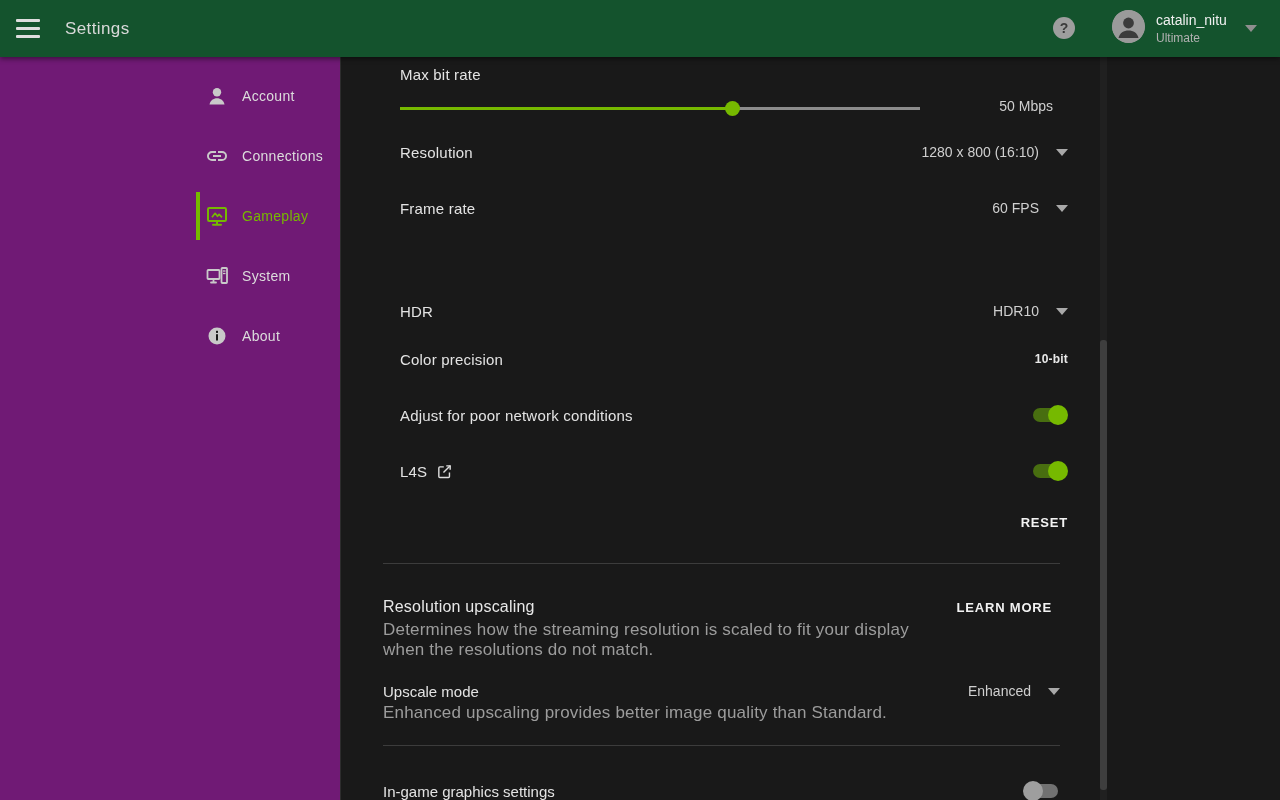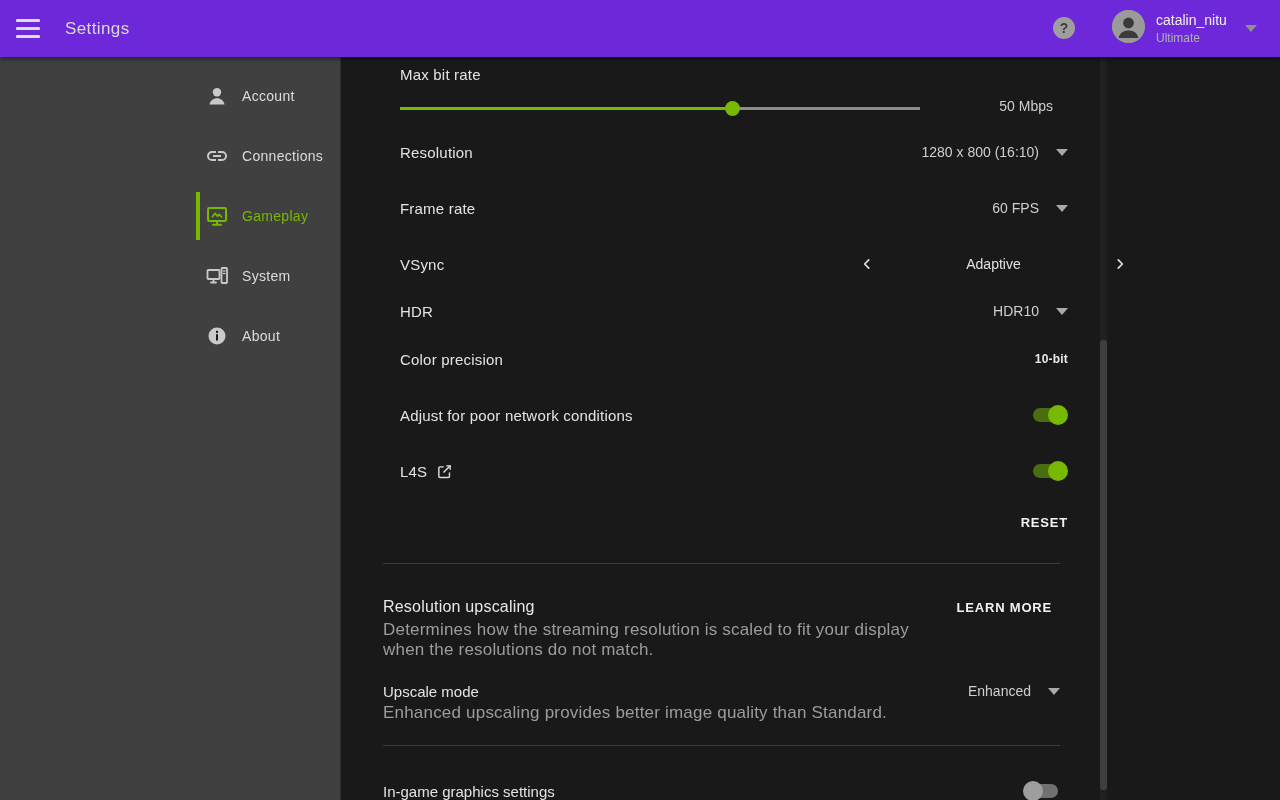--- a/index.html
+++ b/index.html
@@ -7,21 +7,21 @@
   body {
     background: #191919;
     font-family: "Liberation Sans", "DejaVu Sans", sans-serif;
     color: #e6e6e6;
     position: relative;
   }
 
   
   .topbar {
     position: absolute; left: 0; top: 0; width: 1280px; height: 57px;
-    background: #6d28d9;
+    background: #14532d;
     box-shadow: 0 2px 5px rgba(0,0,0,0.45);
     z-index: 10;
   }
   .hamburger {
     position: absolute; left: 16px; top: 19px; width: 24px; height: 19px;
     display: flex; flex-direction: column; justify-content: space-between;
     cursor: pointer;
   }
   .hamburger span { display: block; width: 24px; height: 3px; background: #dedede; border-radius: 1px; }
   .topbar-title {
@@ -42,21 +42,21 @@
   .user-tier  { position: absolute; left: 1156px; top: 31px; font-size: 12px; color: #b2b2b2; }
   .user-caret {
     position: absolute; left: 1245px; top: 25px; width: 0; height: 0; cursor: pointer;
     border-left: 6px solid transparent; border-right: 6px solid transparent;
     border-top: 7px solid #8f8f8f;
   }
 
   
   .sidebar {
     position: absolute; left: 0; top: 57px; width: 341px; height: 743px;
-    border-right: 1px solid #2d2d2d; background: #404040;
+    border-right: 1px solid #2d2d2d; background: #701a75;
   }
   .side-item {
     position: absolute; left: 0; width: 340px; height: 48px; cursor: pointer;
   }
   .side-item .icon { position: absolute; left: 205px; top: 12px; width: 24px; height: 24px; }
   .side-item .lbl  { position: absolute; left: 242px; top: 16px; font-size: 14px; color: #dcdcdc; letter-spacing: 0.3px; }
   .side-item.selected .lbl { color: #76b900; font-weight: 400; }
   .side-item.selected::before {
     content: ""; position: absolute; left: 196px; top: 0; width: 4px; height: 48px;
     background: #76b900;
@@ -245,32 +245,20 @@
   </div>
 
   <div class="row" style="top:139px">
     <span class="row-label">Frame rate</span>
     <div class="select-group">
       <span class="select-value">60 FPS</span>
       <span class="caret-down"></span>
     </div>
   </div>
 
-  <div class="row" style="top:195px">
-    <span class="row-label">VSync</span>
-    <div class="stepper">
-      <svg class="chev" viewBox="0 0 24 24" fill="none" stroke="#dedede" stroke-width="3" stroke-linecap="round" stroke-linejoin="round">
-          <path d="M15 5l-7 7 7 7"></path>
-        </svg>
-      <span class="stepper-value">Adaptive</span>
-      <svg class="chev" viewBox="0 0 24 24" fill="none" stroke="#dedede" stroke-width="3" stroke-linecap="round" stroke-linejoin="round">
-          <path d="M9 5l7 7-7 7"></path>
-        </svg>
-    </div>
-  </div>
 
   <div class="row" style="top:242px">
     <span class="row-label">HDR</span>
     <div class="select-group">
       <span class="select-value">HDR10</span>
       <span class="caret-down"></span>
     </div>
   </div>
 
   <div class="row" style="top:290px">

